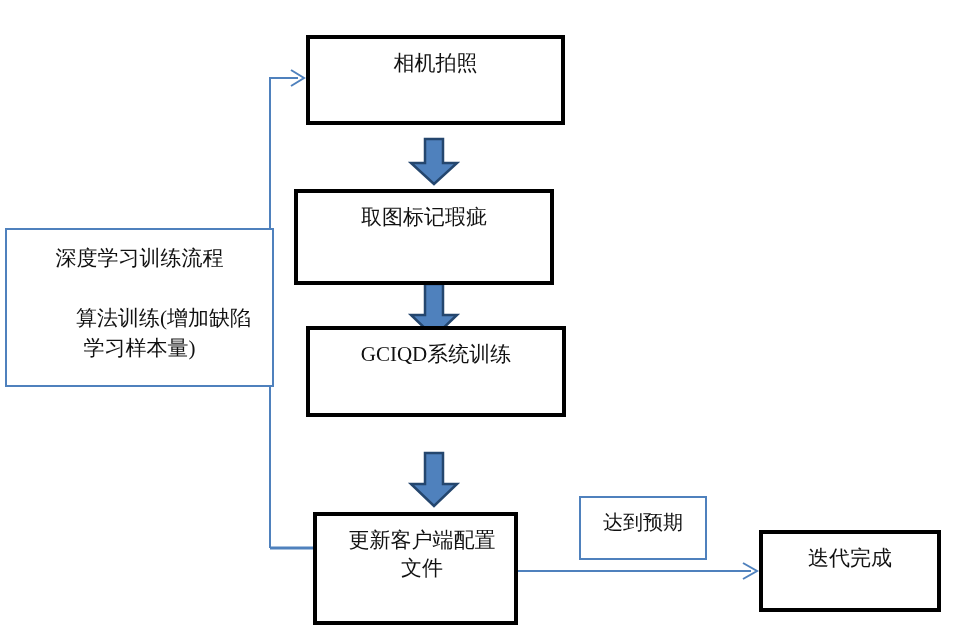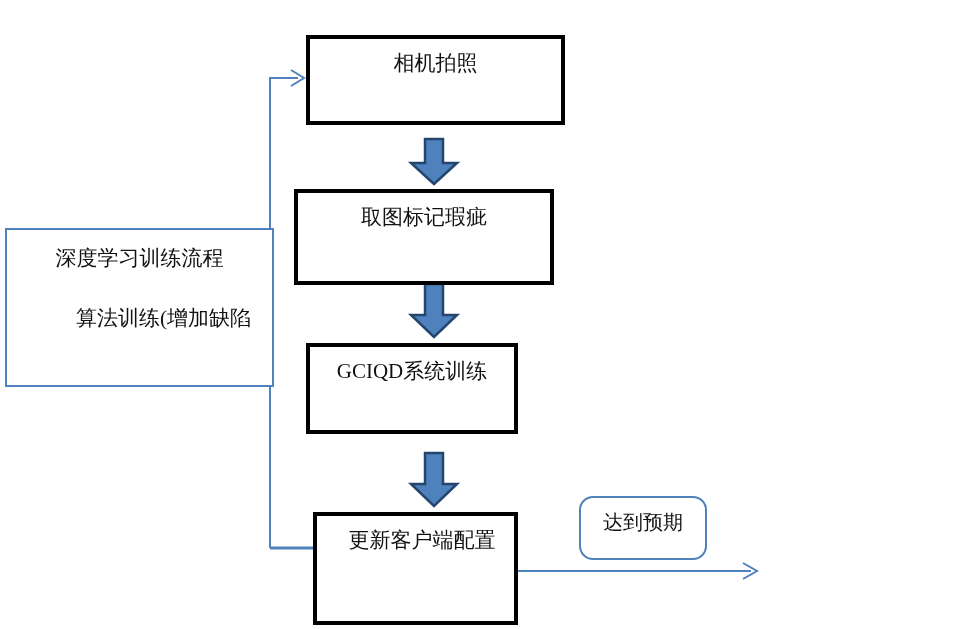--- a/index.html
+++ b/index.html
@@ -88,36 +88,41 @@
     <path class="thin-line" d="M 743 563 L 757 571 L 743 579"></path>
 
     <polygon class="block-arrow" points="425,139 443,139 443,163 457,163 434,184 411,163 425,163"></polygon>
     <polygon class="block-arrow" points="425,284 443,284 443,315 457,315 434,337 411,315 425,315"></polygon>
     <polygon class="block-arrow" points="425,453 443,453 443,484 457,484 434,506 411,484 425,484"></polygon>
   </svg>
 
   <div class="box note-box" style="left:5px; top:188px; width:269px; height:159px;margin-top:40px;">
     <span class="step-line">深度学习训练流程</span>
     <span class="step-line note-line2">算法训练(增加缺陷</span>
+    <span class="step-line">学习样本量)</span>
   </div>
 
   <div class="box process-box" style="left:306px; top:35px; width:259px; height:90px;">
     <span class="step-line">相机拍照</span>
   </div>
 
   <div class="box process-box" style="left:294px; top:189px; width:260px; height:96px;">
     <span class="step-line">取图标记瑕疵</span>
   </div>
 
-  <div class="box process-box" style="left:306px; top:343px; width:212px; height:91px;">
+  <div class="box process-box" style="left:306px; top:326px; width:260px; height:91px;">
     <span class="step-line">GCIQD系统训练</span>
   </div>
 
   <div class="box process-box" style="left:313px; top:512px; width:205px; height:113px;padding-left:13px;">
     <span class="step-line">更新客户端配置</span>
+    <span class="step-line">文件</span>
   </div>
 
-  <div class="box label-box" style="left:579px; top:496px; width:128px; height:64px;border-radius:14px;">
+  <div class="box label-box" style="left:579px; top:496px; width:128px; height:64px;">
     <span class="step-line">达到预期</span>
   </div>
 
+  <div class="box process-box" style="left:759px; top:530px; width:182px; height:82px;">
+    <span class="step-line">迭代完成</span>
+  </div>
 
 </div>
 
 </body></html>

